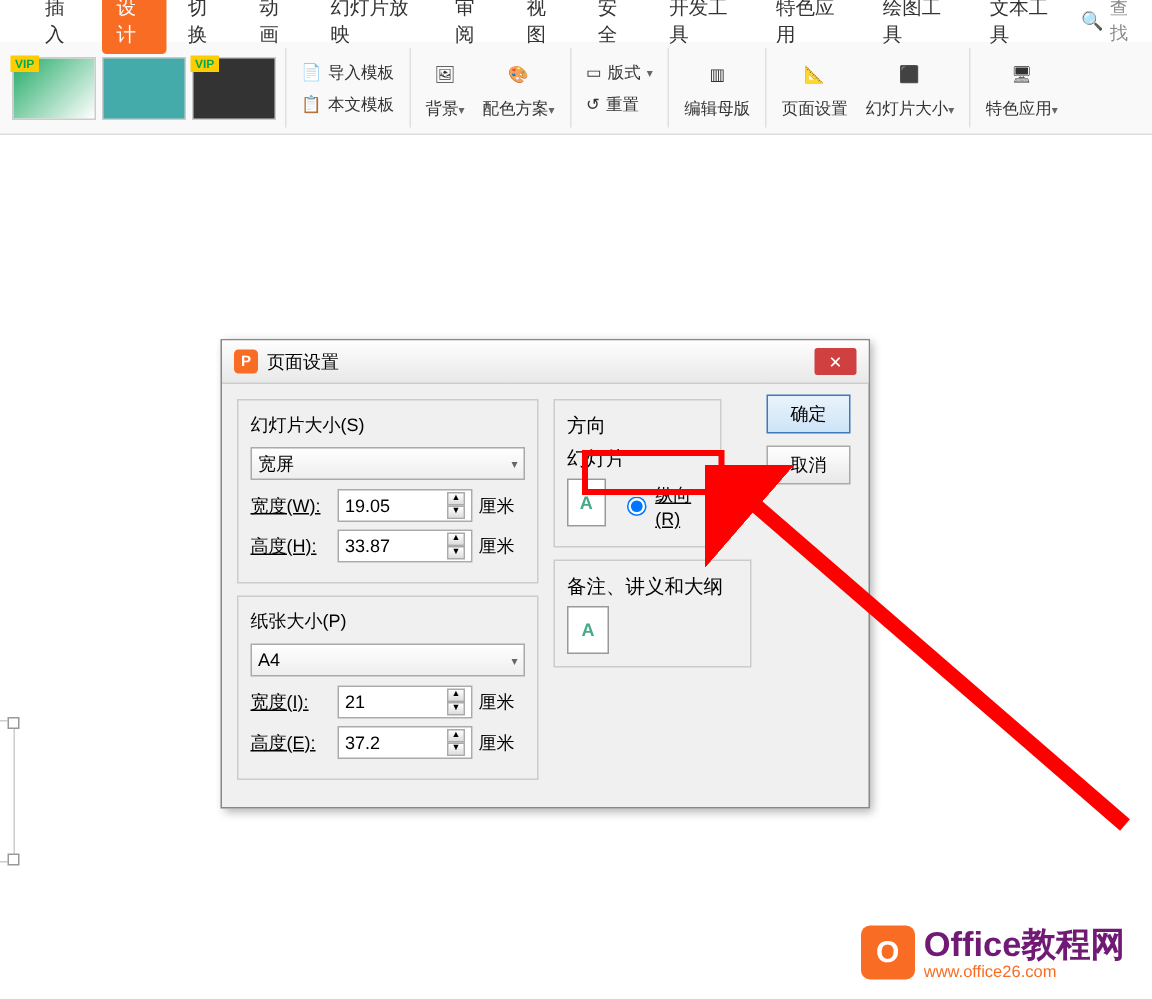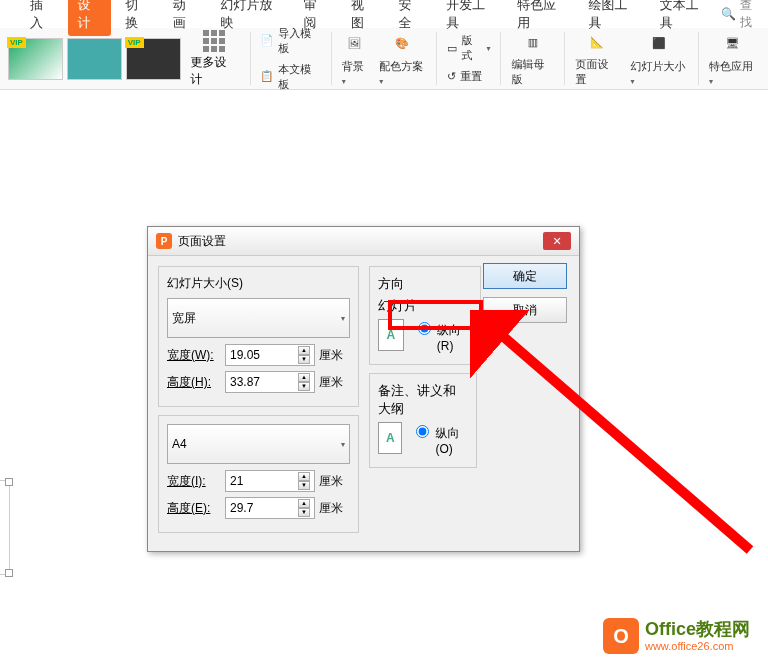--- a/index.html
+++ b/index.html
@@ -38,46 +38,46 @@
     .dialog-close { margin-left: auto; width: 28px; height: 18px; background: #d04040; color: #fff; display: flex; align-items: center; justify-content: center; font-size: 11px; cursor: pointer; border-radius: 2px; }
     .dialog-body { display: flex; padding: 10px; gap: 10px; }
     .dialog-left { flex: 1; }
     .dialog-right { display: flex; flex-direction: column; gap: 8px; width: 200px; }
     
     .fieldset { border: 1px solid #ccc; padding: 8px; margin-bottom: 8px; background: #f0f0f0; }
     .fieldset-label { font-size: 12px; margin-bottom: 6px; }
     .form-row { display: flex; align-items: center; gap: 4px; margin-bottom: 5px; font-size: 12px; }
     .form-row label { min-width: 54px; text-decoration: underline; }
     .form-row label.long { min-width: 110px; }
-    .select { flex: 1; height: 40px; border: 1px solid #aaa; background: linear-gradient(#fff, #eee); padding: 0 4px; display: flex; align-items: center; justify-content: space-between; }
+    .select { flex: 1; height: 22px; border: 1px solid #aaa; background: linear-gradient(#fff, #eee); padding: 0 4px; display: flex; align-items: center; justify-content: space-between; }
     .spinner { width: 90px; height: 22px; border: 1px solid #aaa; background: #fff; padding: 0 4px; display: flex; align-items: center; }
     .spinner.small { width: 50px; }
     .spin-btns { display: flex; flex-direction: column; margin-left: auto; }
     .spin-btns span { width: 12px; height: 9px; background: linear-gradient(#fff, #ddd); border: 1px solid #aaa; font-size: 6px; text-align: center; line-height: 7px; }
     .unit { font-size: 12px; }
     
     .direction-group { border: 1px solid #ccc; padding: 8px; background: #f0f0f0; }
     .direction-sub { margin-bottom: 4px; font-size: 13px; }
-    .radio-row { display: flex; align-items: flex-start; gap: 6px; padding: 3px 0 3px 4px; }
+    .radio-row { display: flex; align-items: center; gap: 6px; padding: 3px 0 3px 4px; text-decoration: underline; }
     .radio-row input { margin: 0; }
     .orient-icon { width: 28px; height: 32px; border: 1px solid #999; background: #fff; display: flex; align-items: center; justify-content: center; color: #4a8; font-weight: bold; margin-right: 4px; }
     .radio-group { display: flex; align-items: flex-start; gap: 6px; }
     .radio-options { display: flex; flex-direction: column; gap: 4px; }
     
     .highlight-box { position: absolute; border: 4px solid #ff0000; pointer-events: none; }
     .arrow-svg { position: absolute; pointer-events: none; }
     
-    .dlg-btn { width: 84px; height: 26px; border: 1px solid #3a7abd; background: linear-gradient(#eaf3fb, #cde4f7); display: flex; align-items: center; justify-content: center; cursor: pointer; font-size: 12px; }
+    .dlg-btn { width: 56px; height: 26px; border: 1px solid #3a7abd; background: linear-gradient(#eaf3fb, #cde4f7); display: flex; align-items: center; justify-content: center; cursor: pointer; font-size: 12px; }
     .dlg-btn.cancel { border-color: #aaa; background: linear-gradient(#fff, #e8e8e8); }
     .btn-col { display: flex; flex-direction: column; gap: 8px; align-items: flex-end; margin-bottom: 4px; }
     
     .watermark { position: absolute; right: 18px; bottom: 12px; display: flex; align-items: center; gap: 6px; }
     .wm-icon { width: 36px; height: 36px; background: #f96c24; border-radius: 6px; display: flex; align-items: center; justify-content: center; color: #fff; font-weight: bold; font-size: 20px; }
     .wm-text { display: flex; flex-direction: column; line-height: 1.1; }
-    .wm-title { color: #4d7c0f; font-size: 18px; font-weight: bold; }
+    .wm-title { color: #701a75; font-size: 23px; font-weight: bold; }
     .wm-url { color: #f96c24; font-size: 11px; }
   </style>
 </head>
 <body>
 
 <div class="menubar">
   <span class="menu-item">插入</span>
   <span class="menu-item active">设计</span>
   <span class="menu-item">切换</span>
   <span class="menu-item">动画</span>
@@ -93,34 +93,20 @@
     <span>🔍</span>
     <span>查找</span>
   </span>
 </div>
 
 <div class="ribbon">
   <div class="ribbon-group">
     <div class="template-thumb vip t1"></div>
     <div class="template-thumb t2"></div>
     <div class="template-thumb vip t3"></div>
-    <div class="more-design">
-      <div class="more-design-grid">
-          <span></span>
-          <span></span>
-          <span></span>
-          <span></span>
-          <span></span>
-          <span></span>
-          <span></span>
-          <span></span>
-          <span></span>
-        </div>
-      <span>更多设计</span>
-    </div>
   </div>
   <div class="ribbon-group">
     <div class="ribbon-stack">
       <div class="ribbon-btn wide">
         <span>📄</span>
         <span>导入模板</span>
       </div>
       <div class="ribbon-btn wide">
         <span>📋</span>
         <span>本文模板</span>
@@ -210,40 +196,41 @@
             <span>33.87</span>
             <div class="spin-btns">
                 <span>▲</span>
                 <span>▼</span>
               </div>
           </div>
           <span class="unit">厘米</span>
         </div>
       </div>
       <div class="fieldset">
+        <div class="fieldset-label">纸张大小(P)</div>
         <div class="select">
           <span>A4</span>
           <span class="arrow-down">▾</span>
         </div>
         <div style="height:6px"></div>
         <div class="form-row">
           <label>宽度(I):</label>
           <div class="spinner">
             <span>21</span>
             <div class="spin-btns">
                 <span>▲</span>
                 <span>▼</span>
               </div>
           </div>
           <span class="unit">厘米</span>
         </div>
         <div class="form-row">
           <label>高度(E):</label>
           <div class="spinner">
-            <span>29.7</span>
+            <span>37.2</span>
             <div class="spin-btns">
                 <span>▲</span>
                 <span>▼</span>
               </div>
           </div>
           <span class="unit">厘米</span>
         </div>
       </div>
     </div>
     <div class="dialog-right">
@@ -257,29 +244,25 @@
         <div class="radio-group">
           <div class="orient-icon">A</div>
           <div class="radio-options">
             <div class="radio-row">
               <input type="radio" checked="" style="">
               <span>纵向(R)</span>
             </div>
           </div>
         </div>
       </div>
-      <div class="direction-group" style="width:108px">
+      <div class="direction-group" style="width:132px">
         <div class="direction-sub">备注、讲义和大纲</div>
         <div class="radio-group">
           <div class="orient-icon">A</div>
           <div class="radio-options">
-            <div class="radio-row">
-              <input type="radio" checked="" style="">
-              <span>纵向(O)</span>
-            </div>
           </div>
         </div>
       </div>
     </div>
   </div>
 </div>
 
 <div class="highlight-box" style="left:388px; top:300px; width:95px; height:30px;"></div>
 
 <svg class="arrow-svg" style="left:470px; top:310px; width:300px; height:260px;">

